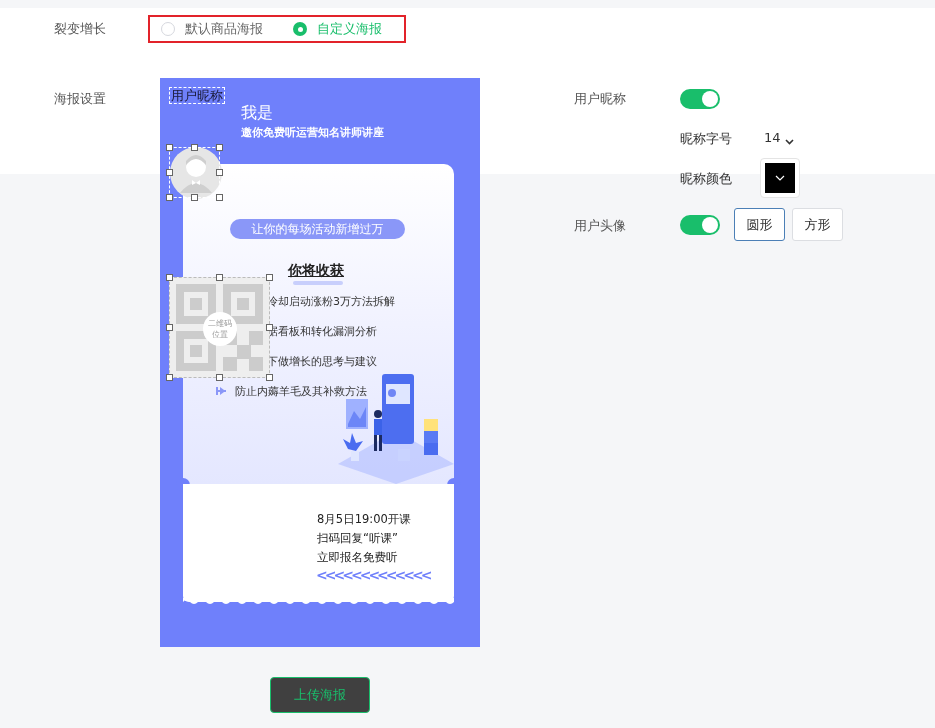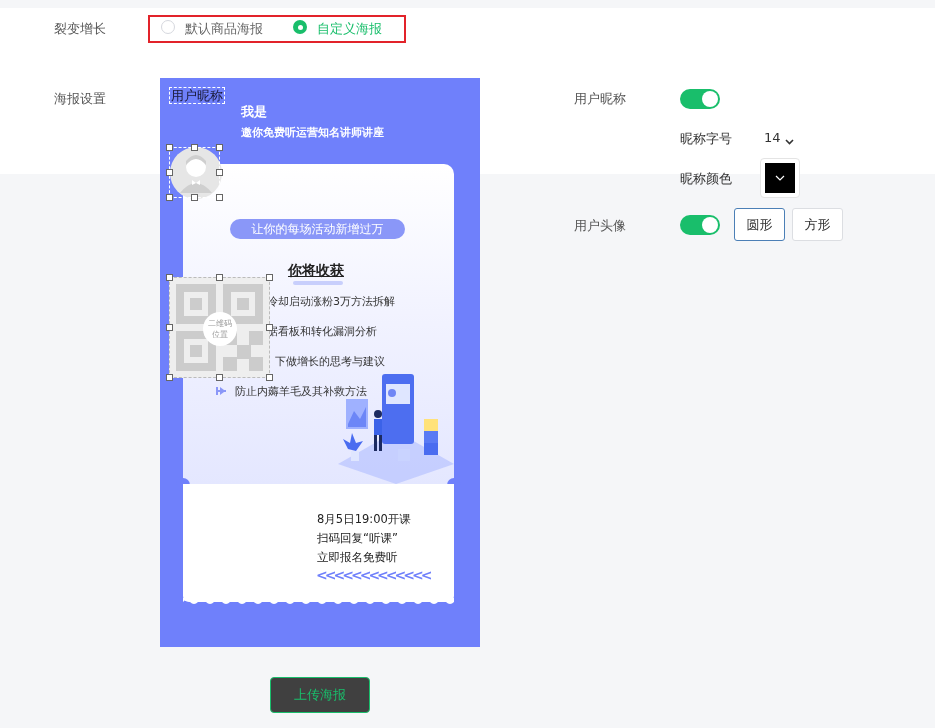--- a/index.html
+++ b/index.html
@@ -13,21 +13,21 @@
   .top-strip { position: absolute; left: 0; top: 0; width: 935px; height: 8px; background: #f5f6f8; }
   .white-panel { position: absolute; left: 0; top: 8px; width: 935px; height: 166px; background: #ffffff; }
 
   .label { position: absolute; font-size: 13px; color: #555; }
 
   
   .radio-group {
     position: absolute; left: 148px; top: 15px; width: 258px; height: 28px;
     border: 2px solid #e2232a; display: flex; align-items: center; padding-left: 11px;
   }
-  .radio { display: flex; cursor: pointer; font-size: 13px; }
+  .radio { display: flex; align-items: center; cursor: pointer; font-size: 13px; }
   .radio .dot {
     width: 14px; height: 14px; border-radius: 50%; border: 1px solid #d6d8de; background: #fff;
     margin-right: 10px; position: relative;
   }
   .radio.checked .dot { border: none; background: #19be6b; }
   .radio.checked .dot::after {
     content: ""; position: absolute; left: 4.5px; top: 4.5px; width: 5px; height: 5px;
     background: #fff; border-radius: 50%;
   }
   .radio .txt { color: #666; }
@@ -36,21 +36,21 @@
 
   
   .poster {
     position: absolute; left: 160px; top: 78px; width: 320px; height: 569px;
     background: #6f80fb; overflow: hidden;
   }
   .nick-box {
     position: absolute; left: 9px; top: 9px; padding: 0 1px;
     border: 1px dashed #fff; font-size: 13px; color: #1b1b3a; line-height: 15px;
   }
-  .intro1 { position: absolute; left: 81px; top: 25px; color: #fff; font-size: 13px; font-weight: bold; }
+  .intro1 { position: absolute; left: 81px; top: 25px; color: #fff; font-size: 16px; font-weight: normal; }
   .intro2 { position: absolute; left: 81px; top: 47px; color: #fff; font-size: 11px; font-weight: bold; }
 
   .card-top {
     position: absolute; left: 23px; top: 86px; width: 271px; height: 320px;
     background: linear-gradient(180deg, #ffffff 0%, #f1f2ff 50%, #e4e7ff 100%);
     border-radius: 10px 10px 0 0;
   }
   .headline {
     position: absolute; left: 30px; top: 20px; font-size: 23px; color: #5b6cf5; letter-spacing: 1px;
   }
@@ -139,21 +139,21 @@
 <div class="poster">
   <div class="nick-box">用户昵称</div>
   <div class="intro1">我是</div>
   <div class="intro2">邀你免费听运营知名讲师讲座</div>
 
   <div class="card-top">
     <div class="subpill">让你的每场活动新增过万</div>
     <div class="gain-title">你将收获</div>
     <div class="gain-item" style="left:84px; top:130px;">冷却启动涨粉3万方法拆解</div>
     <div class="gain-item" style="left:84px; top:160px;">据看板和转化漏洞分析</div>
-    <div class="gain-item" style="left:84px; top:190px;margin-left:8px;">下做增长的思考与建议</div>
+    <div class="gain-item" style="left:84px; top:190px;">下做增长的思考与建议</div>
     <svg class="pin-icon" viewBox="0 0 12 8">
       <rect x="0" y="0" width="2" height="8" fill="#8a97f8"></rect>
       <rect x="2" y="3" width="8" height="2" fill="#8a97f8"></rect>
       <polygon points="4,0 8,3 8,5 4,8" fill="#8a97f8"></polygon>
     </svg>
     <div class="gain-item" style="left:52px; top:220px;">防止内薅羊毛及其补救方法</div>
 
     <svg class="illust" viewBox="0 0 116 115">
       <polygon points="0,95 58,62 116,95 58,115" fill="#b8c3ff" opacity="0.7"></polygon>
       <rect x="44" y="5" width="32" height="70" rx="3" fill="#4d6ef0" transform="skew(0,-8)"></rect>

